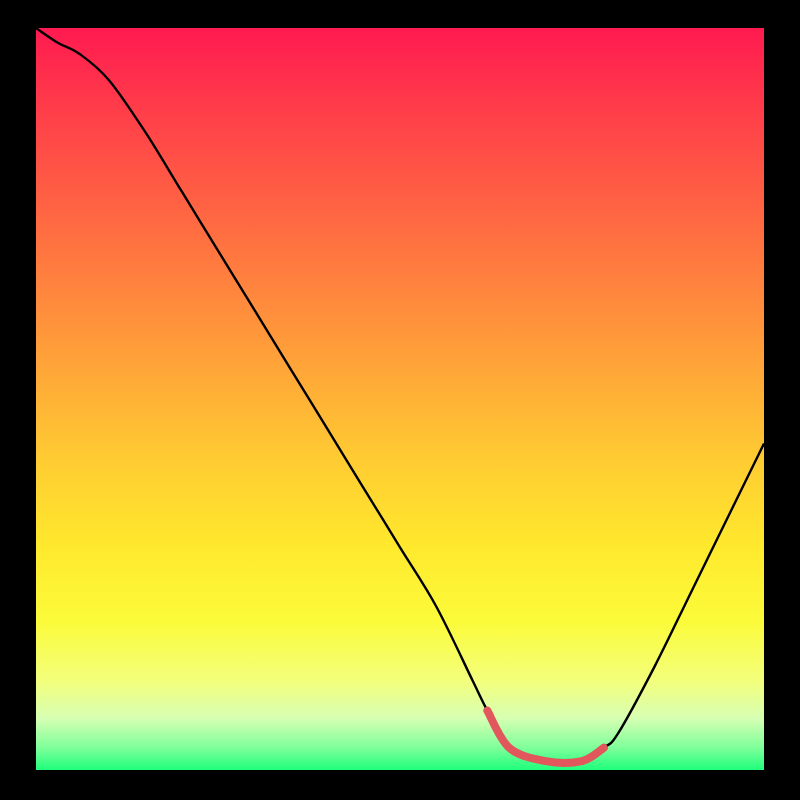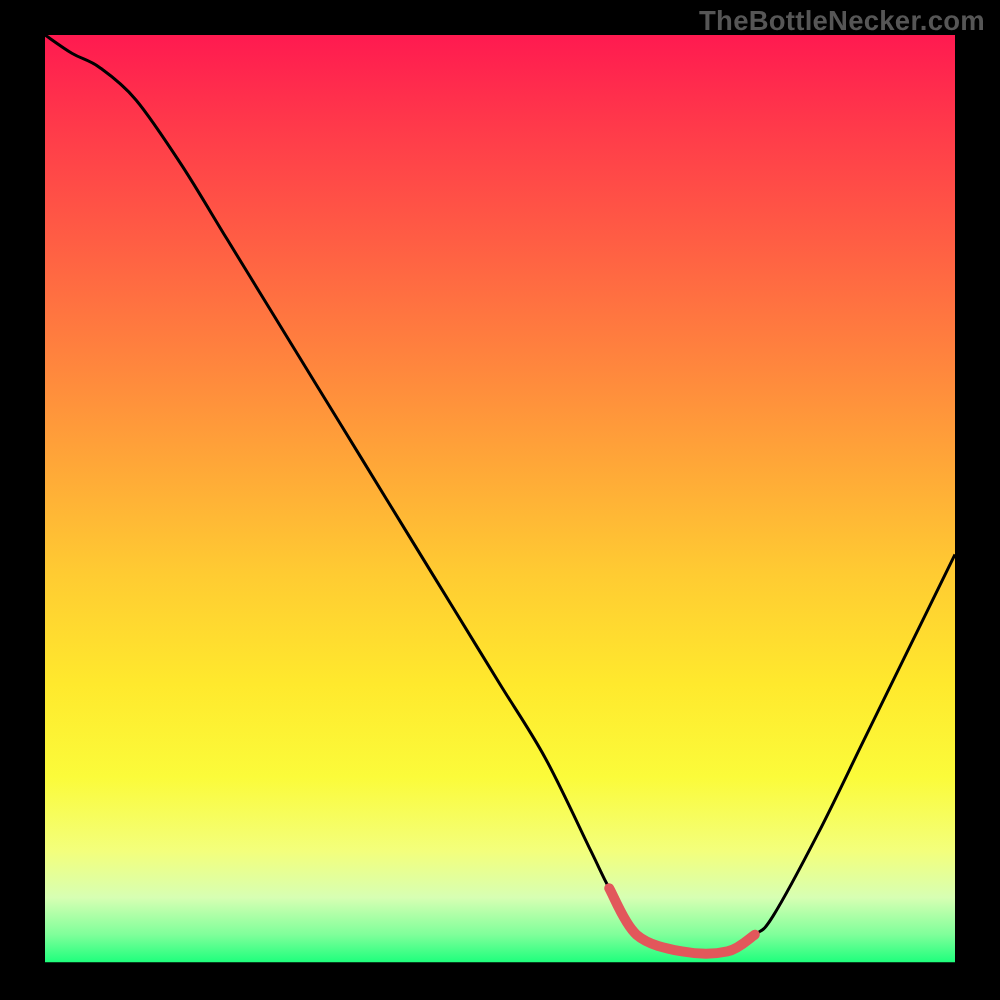--- a/index.html
+++ b/index.html
@@ -70,21 +70,20 @@
     fill: none;
     stroke: #e2575b;
     stroke-width: 8;
     stroke-linecap: round;
   }
 </style>
 </head>
 <body>
 
 <div class="frame">
-  <div class="watermark">TheBottleNecker.com</div>
 
   <div class="plot-area">
     <div class="gradient-bg"></div>
 
     <svg class="curve-svg" viewBox="0 0 728 742" preserveAspectRatio="none">
       <path id="bottleneck-curve" class="curve-path" d="M 0.00 0.00 C 3.64 2.47, 14.56 10.51, 21.84 14.84 C 29.12 19.17, 35.19 19.79, 43.68 25.97 C 52.17 32.15, 61.88 38.95, 72.80 51.94 C 83.72 64.92, 97.07 85.33, 109.20 103.88 C 121.33 122.43, 133.47 143.45, 145.60 163.24 C 157.73 183.03, 169.87 202.81, 182.00 222.60 C 194.13 242.39, 206.27 262.17, 218.40 281.96 C 230.53 301.75, 242.67 321.53, 254.80 341.32 C 266.93 361.11, 279.07 380.89, 291.20 400.68 C 303.33 420.47, 315.47 440.25, 327.60 460.04 C 339.73 479.83, 351.87 499.61, 364.00 519.40 C 376.13 539.19, 388.27 556.50, 400.40 578.76 C 412.53 601.02, 428.31 635.65, 436.80 652.96 C 445.29 670.27, 445.29 671.51, 451.36 682.64 C 457.43 693.77, 463.49 711.33, 473.20 719.74 C 482.91 728.15, 497.47 730.87, 509.60 733.10 C 521.73 735.32, 536.29 735.32, 546.00 733.10 C 555.71 730.87, 561.77 724.44, 567.84 719.74 C 573.91 715.04, 573.91 718.50, 582.40 704.90 C 590.89 691.30, 606.67 661.62, 618.80 638.12 C 630.93 614.62, 643.07 588.65, 655.20 563.92 C 667.33 539.19, 679.47 514.45, 691.60 489.72 C 703.73 464.99, 721.93 427.89, 728.00 415.52"></path>
       <path id="optimal-seg" class="optimal-seg" d="M 451.36 682.64 C 455.00 688.82, 463.49 711.33, 473.20 719.74 C 482.91 728.15, 497.47 730.87, 509.60 733.10 C 521.73 735.32, 536.29 735.32, 546.00 733.10 C 555.71 730.87, 564.20 721.97, 567.84 719.74"></path>
     </svg>
   </div>
 </div>

